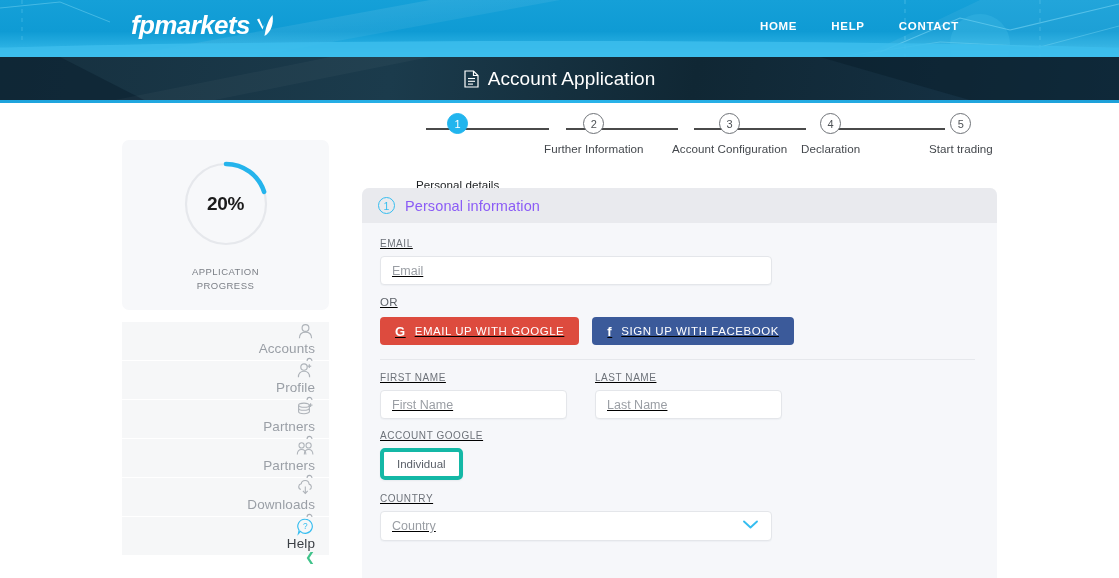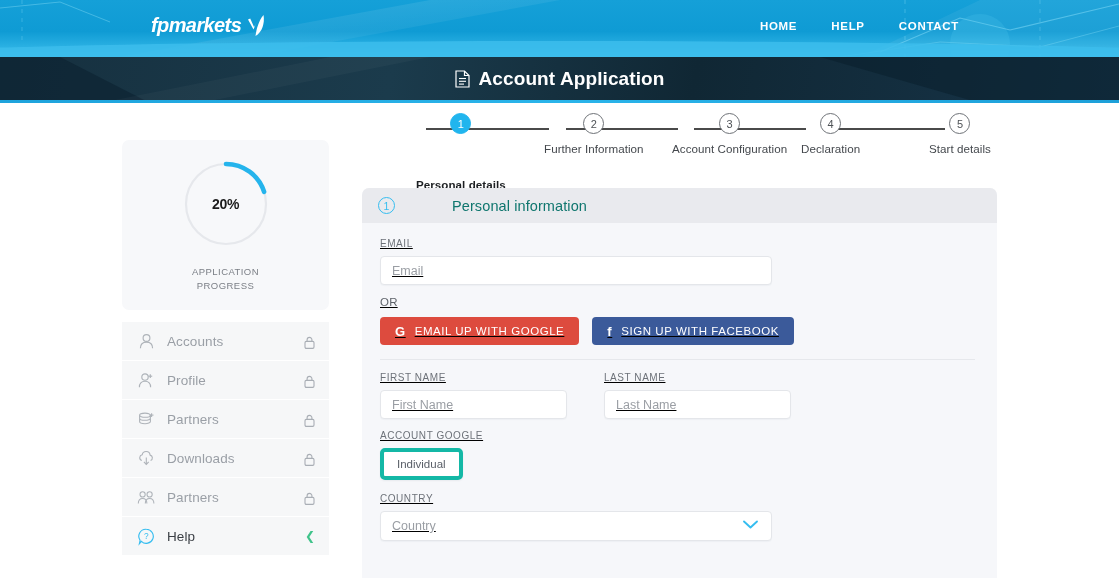--- a/index.html
+++ b/index.html
@@ -32,27 +32,26 @@
     opacity: .85;
   }
   .logo {
     position: absolute;
     left: 131px; top: 12px;
     display: flex;
     align-items: center;
     gap: 4px;
   }
   .logo-text {
-    font-size: 20px;
+    font-size: 26px;
     font-weight: bold;
     font-style: italic;
     color: #ffffff;
     letter-spacing: -0.6px;
     line-height: 1;
-    margin-left: 20px;
   }
   .logo-mark { position: relative; width: 22px; height: 26px; }
 
   .topnav {
     position: absolute;
     right: 160px; top: 20px;
     display: flex;
     gap: 34px;
   }
   .topnav a {
@@ -83,21 +82,21 @@
     left: 0; right: 0; top: 0;
     height: 43px;
     display: flex;
     align-items: center;
     justify-content: center;
     gap: 9px;
   }
   .title-text {
     color: #ffffff;
     font-size: 19px;
-    font-weight: bold;
+    font-weight: normal;
     letter-spacing: .1px;
   }
   .doc-icon { width: 15px; height: 18px; display: block; }
 
   
   .page { position: relative; width: 1119px; height: 475px; background: #fff; }
 
   
   .leftcol { position: absolute; left: 122px; top: 37px; width: 207px; }
 
@@ -107,43 +106,44 @@
     border-radius: 7px;
     display: flex;
     flex-direction: column;
     align-items: center;
     justify-content: center;
   }
   .ring { position: relative; width: 92px; height: 92px; }
   .ring-pct {
     position: absolute; inset: 0;
     display: flex; align-items: center; justify-content: center;
-    font-size: 14px; font-weight: bold; color: #1c1c1c;
+    font-size: 19px; font-weight: bold; color: #1c1c1c;
     letter-spacing: -.3px;
     text-align: center;
   }
   .progress-label {
     margin-top: 15px;
     text-align: center;
     font-size: 9.5px;
     color: #7b7f86;
     letter-spacing: .45px;
     line-height: 1.42;
   }
 
   .menu { margin-top: 12px; width: 207px; }
   .menu-item {
     position: relative;
     height: 38px;
     background: #f6f7f8;
     margin-bottom: 1px;
     display: flex;
-    align-items: center;
+    align-items: flex-end;
     padding: 0 14px 0 15px;
     cursor: pointer;
+    flex-direction: column;
   }
   .menu-item .mi-icon { width: 19px; height: 19px; flex: 0 0 19px; display: block; }
   .menu-item .mi-label {
     margin-left: 11px;
     font-size: 13.5px;
     color: #9a9fa6;
     letter-spacing: .1px;
   }
   .menu-item.active .mi-label { color: #3b3f45; }
   .mi-right { margin-left: auto; display: flex; align-items: center; }
@@ -190,21 +190,21 @@
     color: #ffffff;
     font-weight: normal;
   }
   .step-label {
     margin-top: 8px;
     font-size: 11.6px;
     color: #44484d;
     white-space: nowrap;
     letter-spacing: .05px;
   }
-  .step.current .step-label { font-weight: bold; color: #1c1f22; margin-top: 44px; }
+  .step.current .step-label { font-weight: normal; color: #1c1f22; margin-top: 44px; }
 
   
   .panel {
     position: absolute;
     left: 362px; top: 85px;
     width: 635px;
     height: 390px;
     background: #f6f7fa;
     border-radius: 7px 7px 0 0;
     overflow: hidden;
@@ -218,21 +218,21 @@
     gap: 10px;
   }
   .panel-head-num {
     width: 17px; height: 17px;
     border-radius: 50%;
     border: 1.3px solid #35bdf0;
     color: #35bdf0;
     font-size: 10.5px;
     display: flex; align-items: center; justify-content: center;
   }
-  .panel-head-title { font-size: 14.5px; color: #0f766e; letter-spacing: .1px; margin-left: 47px; }
+  .panel-head-title { font-size: 14.5px; color: #8b5cf6; letter-spacing: .1px; }
 
   .panel-body { padding: 15px 22px 0 18px; position: relative; text-decoration: underline; }
 
   .fld-label {
     font-size: 10px;
     color: #6d7279;
     letter-spacing: .55px;
     margin-bottom: 7px;
   }
   .input {
@@ -272,21 +272,21 @@
   .btn-google { background: #dd4b3e; }
   .btn-facebook { background: #3b5a9a; }
   .sb-glyph { font-weight: bold; font-size: 13px; line-height: 1; }
 
   .divider {
     height: 1px;
     background: #e6e8ec;
     margin: 14px 0 12px 0;
   }
 
-  .two-col { display: flex; gap: 37px; }
+  .two-col { display: flex; gap: 28px; }
   .col { width: 187px; }
 
   .chip {
     display: inline-flex;
     align-items: center;
     justify-content: center;
     height: 32px;
     min-width: 69px;
     padding: 0 13px;
     background: #ffffff;
@@ -451,56 +451,56 @@
               <rect x="1" y="5.4" width="9" height="7" rx="1.3" fill="none" stroke="#a9aeb5" stroke-width="1.1"></rect>
               <path d="M3.1 5.4 V3.8 A2.4 2.4 0 0 1 7.9 3.8 V5.4" fill="none" stroke="#a9aeb5" stroke-width="1.1"></path>
             </svg>
           </span>
         </span>
       </div>
 
       <div class="menu-item">
         <span class="mi-icon">
           <svg width="19" height="19" viewBox="0 0 19 19">
+            <circle cx="5.6" cy="6.4" r="2.6" fill="none" stroke="#aeb3b9" stroke-width="1.05"></circle>
+            <path d="M1.3 15.5 C1.3 12.1 3.2 10.4 5.6 10.4 C8 10.4 9.9 12.1 9.9 15.5" fill="none" stroke="#aeb3b9" stroke-width="1.05"></path>
+            <circle cx="12.6" cy="6.4" r="2.6" fill="none" stroke="#aeb3b9" stroke-width="1.05"></circle>
+            <path d="M8.3 15.5 C8.3 12.1 10.2 10.4 12.6 10.4 C15 10.4 16.9 12.1 16.9 15.5" fill="none" stroke="#aeb3b9" stroke-width="1.05"></path>
+          </svg>
+        </span>
+        <span class="mi-label">Partners</span>
+        <span class="mi-right">
+          <span class="lock-icon">
+            <svg width="11" height="13" viewBox="0 0 11 13">
+              <rect x="1" y="5.4" width="9" height="7" rx="1.3" fill="none" stroke="#a9aeb5" stroke-width="1.1"></rect>
+              <path d="M3.1 5.4 V3.8 A2.4 2.4 0 0 1 7.9 3.8 V5.4" fill="none" stroke="#a9aeb5" stroke-width="1.1"></path>
+            </svg>
+          </span>
+        </span>
+      </div>
+
+      <div class="menu-item">
+        <span class="mi-icon">
+          <svg width="19" height="19" viewBox="0 0 19 19">
             <path d="M4.8 11.6 A3 3 0 0 1 5.2 5.8 A4 4 0 0 1 13.1 6.1 A2.9 2.9 0 0 1 13.6 11.6" fill="none" stroke="#aeb3b9" stroke-width="1.1"></path>
             <line x1="9.3" y1="8.6" x2="9.3" y2="15.2" stroke="#aeb3b9" stroke-width="1.1"></line>
             <polyline points="6.9,12.9 9.3,15.4 11.7,12.9" fill="none" stroke="#aeb3b9" stroke-width="1.1"></polyline>
           </svg>
         </span>
         <span class="mi-label">Downloads</span>
         <span class="mi-right">
           <span class="lock-icon">
             <svg width="11" height="13" viewBox="0 0 11 13">
               <rect x="1" y="5.4" width="9" height="7" rx="1.3" fill="none" stroke="#a9aeb5" stroke-width="1.1"></rect>
               <path d="M3.1 5.4 V3.8 A2.4 2.4 0 0 1 7.9 3.8 V5.4" fill="none" stroke="#a9aeb5" stroke-width="1.1"></path>
             </svg>
           </span>
         </span>
       </div>
 
-      <div class="menu-item">
-        <span class="mi-icon">
-          <svg width="19" height="19" viewBox="0 0 19 19">
-            <circle cx="5.6" cy="6.4" r="2.6" fill="none" stroke="#aeb3b9" stroke-width="1.05"></circle>
-            <path d="M1.3 15.5 C1.3 12.1 3.2 10.4 5.6 10.4 C8 10.4 9.9 12.1 9.9 15.5" fill="none" stroke="#aeb3b9" stroke-width="1.05"></path>
-            <circle cx="12.6" cy="6.4" r="2.6" fill="none" stroke="#aeb3b9" stroke-width="1.05"></circle>
-            <path d="M8.3 15.5 C8.3 12.1 10.2 10.4 12.6 10.4 C15 10.4 16.9 12.1 16.9 15.5" fill="none" stroke="#aeb3b9" stroke-width="1.05"></path>
-          </svg>
-        </span>
-        <span class="mi-label">Partners</span>
-        <span class="mi-right">
-          <span class="lock-icon">
-            <svg width="11" height="13" viewBox="0 0 11 13">
-              <rect x="1" y="5.4" width="9" height="7" rx="1.3" fill="none" stroke="#a9aeb5" stroke-width="1.1"></rect>
-              <path d="M3.1 5.4 V3.8 A2.4 2.4 0 0 1 7.9 3.8 V5.4" fill="none" stroke="#a9aeb5" stroke-width="1.1"></path>
-            </svg>
-          </span>
-        </span>
-      </div>
-
       <div class="menu-item active">
         <span class="mi-icon">
           <svg width="19" height="19" viewBox="0 0 19 19">
             <path d="M9.4 2.3 A7 7 0 1 1 4.4 14.3 L2.4 16.6 L3.1 13.3 A7 7 0 0 1 9.4 2.3 Z" fill="none" stroke="#35bdf0" stroke-width="1.15"></path>
             <text x="9.4" y="12.3" font-family="Liberation Sans, sans-serif" font-size="8.3" fill="#35bdf0" text-anchor="middle">?</text>
           </svg>
         </span>
         <span class="mi-label">Help</span>
         <span class="mi-right">
           <span class="chev-left">❮</span>
@@ -527,21 +527,21 @@
     <div class="step" style="left:296px;">
       <div class="step-circle">3</div>
       <div class="step-label">Account Configuration</div>
     </div>
     <div class="step" style="left:425px;">
       <div class="step-circle">4</div>
       <div class="step-label">Declaration</div>
     </div>
     <div class="step" style="left:553px;">
       <div class="step-circle">5</div>
-      <div class="step-label">Start details</div>
+      <div class="step-label">Start trading</div>
     </div>
   </div>
 
   <div class="panel">
 
     <div class="panel-head">
       <span class="panel-head-num">1</span>
       <span class="panel-head-title">Personal information</span>
     </div>
 

